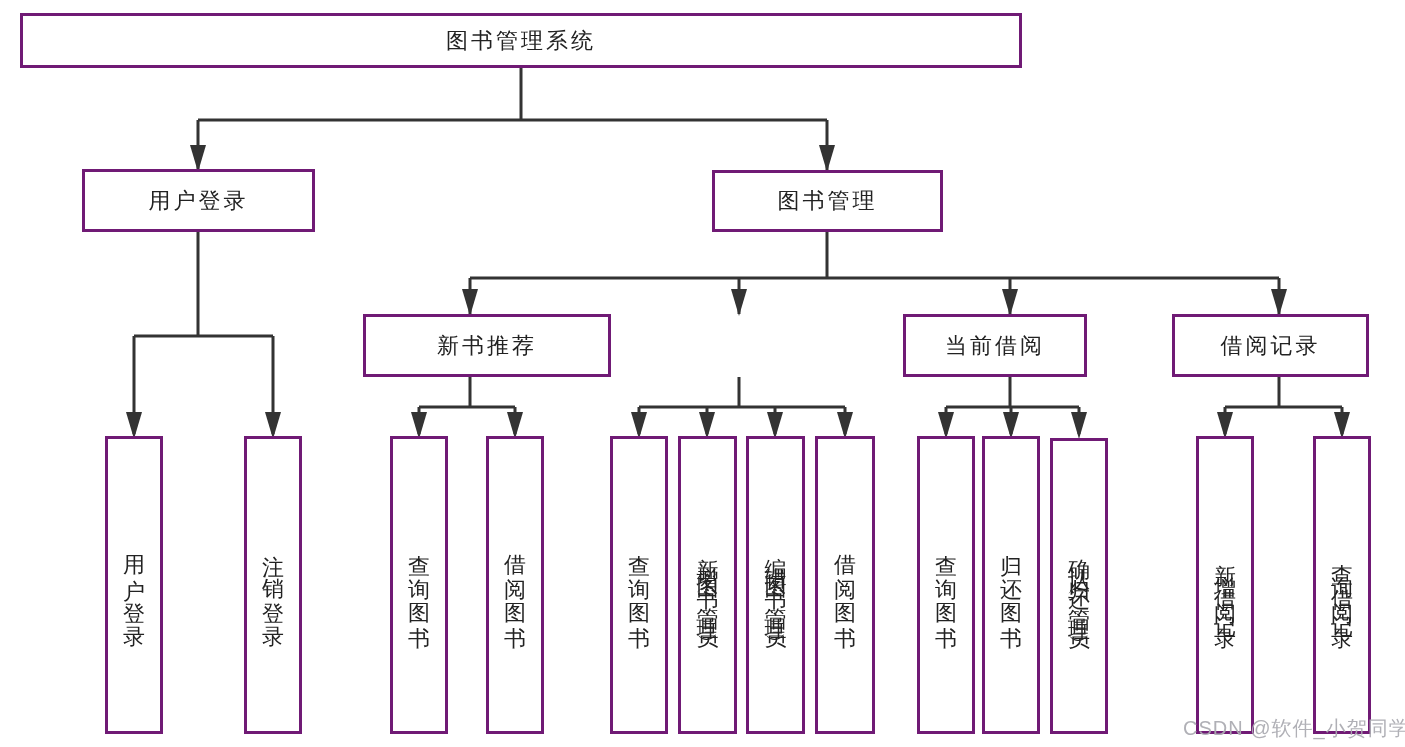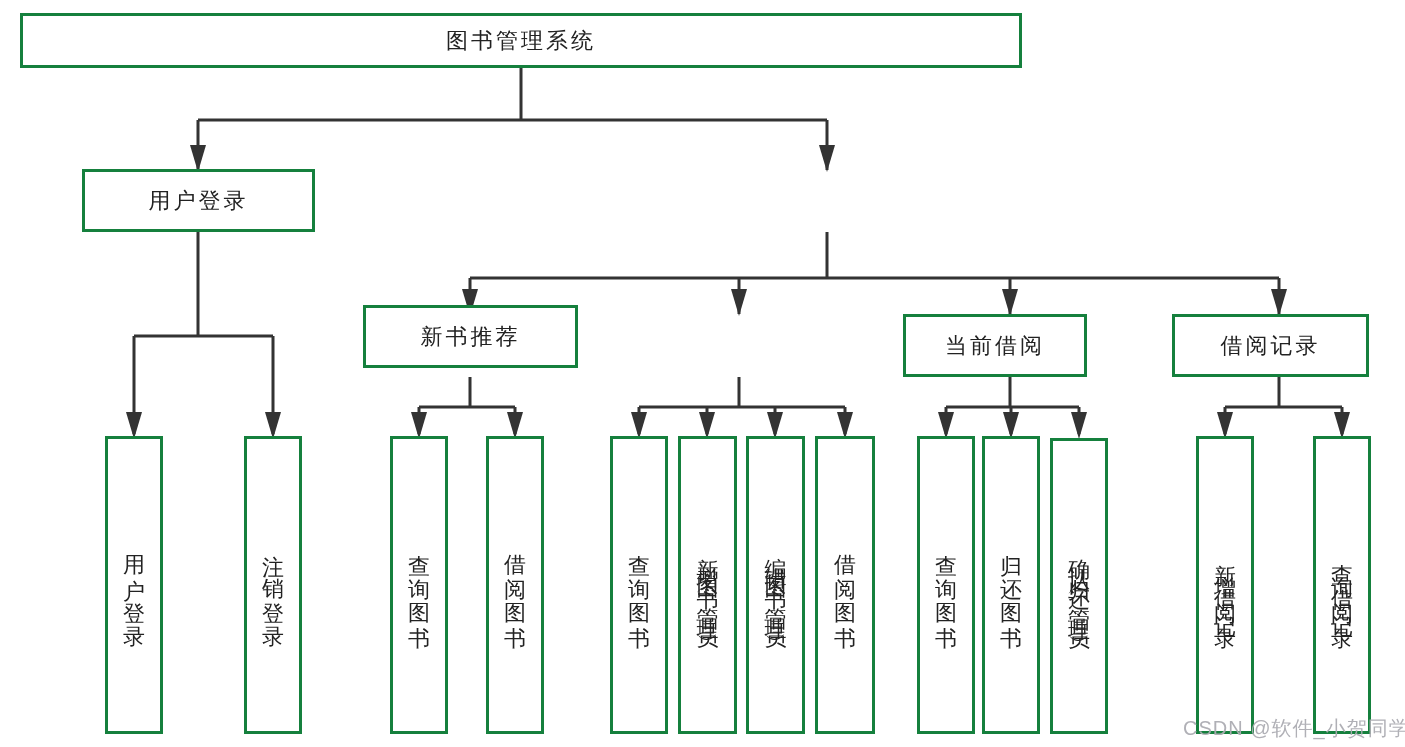--- a/index.html
+++ b/index.html
@@ -3,21 +3,21 @@
 <meta charset="utf-8">
 <style>
   html,body{margin:0;padding:0;}
   body{
     width:1405px;height:747px;position:relative;background:#ffffff;
     font-family:"Liberation Sans",sans-serif;overflow:hidden;
   }
   #canvas{position:absolute;left:0;top:0;width:1405px;height:747px;}
   svg.lines{position:absolute;left:0;top:0;z-index:1;}
   .box{
-    position:absolute;background:#ffffff;border:3px solid #15803d;
+    position:absolute;background:#ffffff;border:3px solid #701a75;
     box-sizing:border-box;display:flex;align-items:center;justify-content:center;
     z-index:2;color:#222222;
   }
   .box.h span{font-size:22px;letter-spacing:3px;white-space:nowrap;}
   .vt{
     writing-mode:vertical-rl;text-orientation:mixed;
     font-size:22px;line-height:1;white-space:nowrap;
   }
   .ls4{letter-spacing:24px;}
   .ls6{letter-spacing:13px;}
@@ -79,22 +79,25 @@
     </g>
   </svg>
 
   <div class="box h" style="left:20px;top:13px;width:1002px;height:55px">
     <span>图书管理系统</span>
   </div>
 
   <div class="box h" style="left:82px;top:169px;width:233px;height:63px">
     <span>用户登录</span>
   </div>
+  <div class="box h" style="left:712px;top:170px;width:231px;height:62px">
+    <span>图书管理</span>
+  </div>
 
-  <div class="box h" style="left:363px;top:305px;width:215px;height:63px">
+  <div class="box h" style="left:363px;top:314px;width:248px;height:63px">
     <span>新书推荐</span>
   </div>
   <div class="box h" style="left:903px;top:314px;width:184px;height:63px">
     <span>当前借阅</span>
   </div>
   <div class="box h" style="left:1172px;top:314px;width:197px;height:63px">
     <span>借阅记录</span>
   </div>
 
   <div class="box v" style="left:105px;top:436px;width:58px;height:298px">

